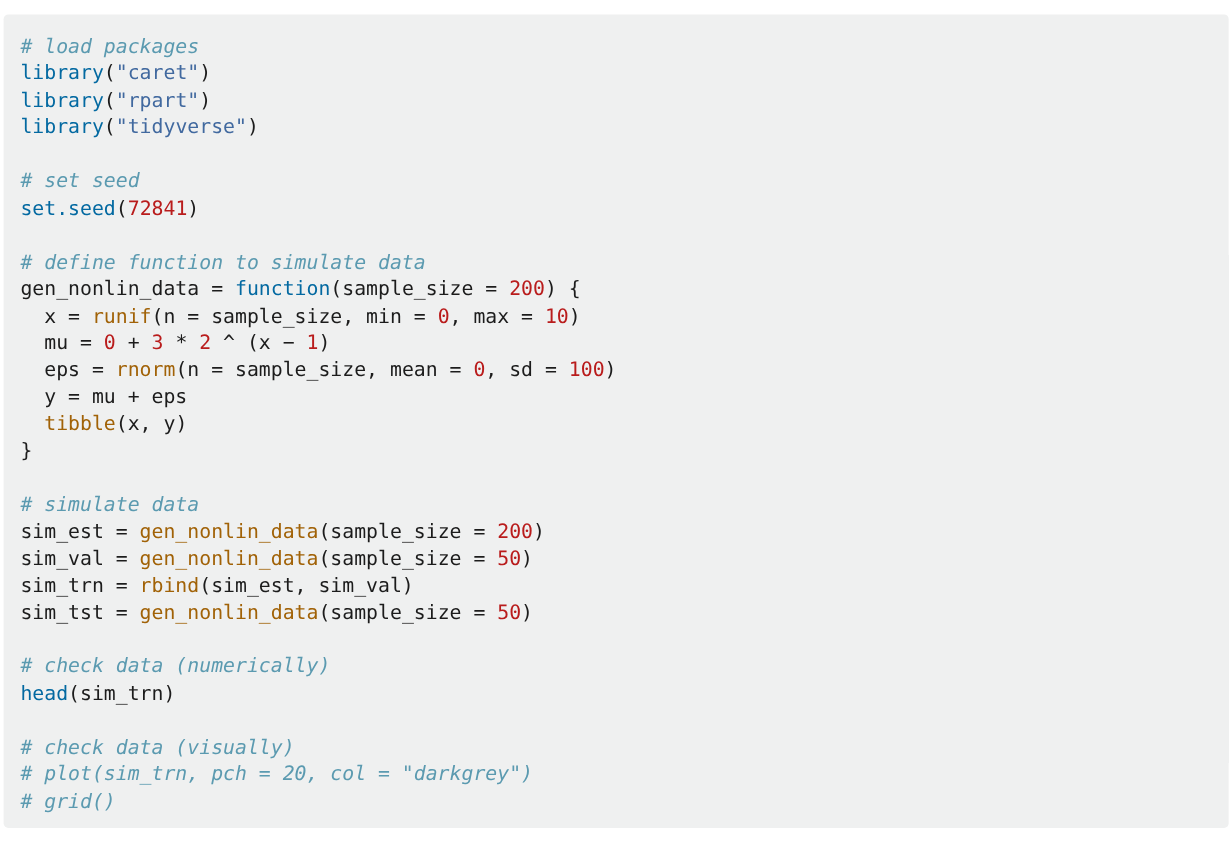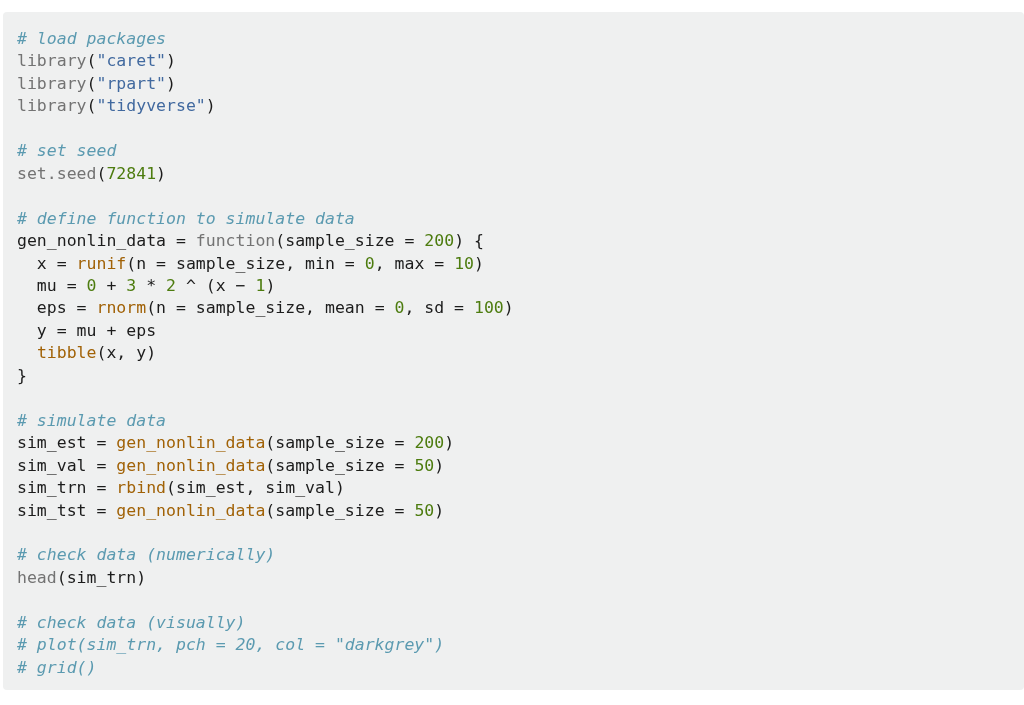--- a/index.html
+++ b/index.html
@@ -43,24 +43,24 @@
     white-space: pre;
     letter-spacing: 0px;
     -webkit-font-smoothing: antialiased;
   }
   .ln {
     display: block;
     min-height: 22.45px;
   }
   
   .cm { color: #5b9ab0; font-style: italic; }   
-  .kw { color: #737373; }                        
+  .kw { color: #0369a1; }                        
   .fn { color: #a16207; }                        
   .st { color: #41699f; }                        
-  .nu { color: #4d7c0f; }                        
+  .nu { color: #b91c1c; }                        
   .pl { color: #1c1c1c; }                        
 </style>
 </head>
 <body>
 
 <div class="page">
   <div class="code-block">
     <pre class="code" id="code-content"><span class="ln"><span class="cm"># load packages</span></span><span class="ln"><span class="kw">library</span><span class="pl">(</span><span class="st">"caret"</span><span class="pl">)</span></span><span class="ln"><span class="kw">library</span><span class="pl">(</span><span class="st">"rpart"</span><span class="pl">)</span></span><span class="ln"><span class="kw">library</span><span class="pl">(</span><span class="st">"tidyverse"</span><span class="pl">)</span></span><span class="ln">&nbsp;</span><span class="ln"><span class="cm"># set seed</span></span><span class="ln"><span class="kw">set.seed</span><span class="pl">(</span><span class="nu">72841</span><span class="pl">)</span></span><span class="ln">&nbsp;</span><span class="ln"><span class="cm"># define function to simulate data</span></span><span class="ln"><span class="pl">gen_nonlin_data = </span><span class="kw">function</span><span class="pl">(sample_size = </span><span class="nu">200</span><span class="pl">) {</span></span><span class="ln"><span class="pl">  x = </span><span class="fn">runif</span><span class="pl">(n = sample_size, min = </span><span class="nu">0</span><span class="pl">, max = </span><span class="nu">10</span><span class="pl">)</span></span><span class="ln"><span class="pl">  mu = </span><span class="nu">0</span><span class="pl"> + </span><span class="nu">3</span><span class="pl"> * </span><span class="nu">2</span><span class="pl"> ^ (x − </span><span class="nu">1</span><span class="pl">)</span></span><span class="ln"><span class="pl">  eps = </span><span class="fn">rnorm</span><span class="pl">(n = sample_size, mean = </span><span class="nu">0</span><span class="pl">, sd = </span><span class="nu">100</span><span class="pl">)</span></span><span class="ln"><span class="pl">  y = mu + eps</span></span><span class="ln"><span class="pl">  </span><span class="fn">tibble</span><span class="pl">(x, y)</span></span><span class="ln"><span class="pl">}</span></span><span class="ln">&nbsp;</span><span class="ln"><span class="cm"># simulate data</span></span><span class="ln"><span class="pl">sim_est = </span><span class="fn">gen_nonlin_data</span><span class="pl">(sample_size = </span><span class="nu">200</span><span class="pl">)</span></span><span class="ln"><span class="pl">sim_val = </span><span class="fn">gen_nonlin_data</span><span class="pl">(sample_size = </span><span class="nu">50</span><span class="pl">)</span></span><span class="ln"><span class="pl">sim_trn = </span><span class="fn">rbind</span><span class="pl">(sim_est, sim_val)</span></span><span class="ln"><span class="pl">sim_tst = </span><span class="fn">gen_nonlin_data</span><span class="pl">(sample_size = </span><span class="nu">50</span><span class="pl">)</span></span><span class="ln">&nbsp;</span><span class="ln"><span class="cm"># check data (numerically)</span></span><span class="ln"><span class="kw">head</span><span class="pl">(sim_trn)</span></span><span class="ln">&nbsp;</span><span class="ln"><span class="cm"># check data (visually)</span></span><span class="ln"><span class="cm"># plot(sim_trn, pch = 20, col = "darkgrey")</span></span><span class="ln"><span class="cm"># grid()</span></span></pre>
   </div>
 </div>

